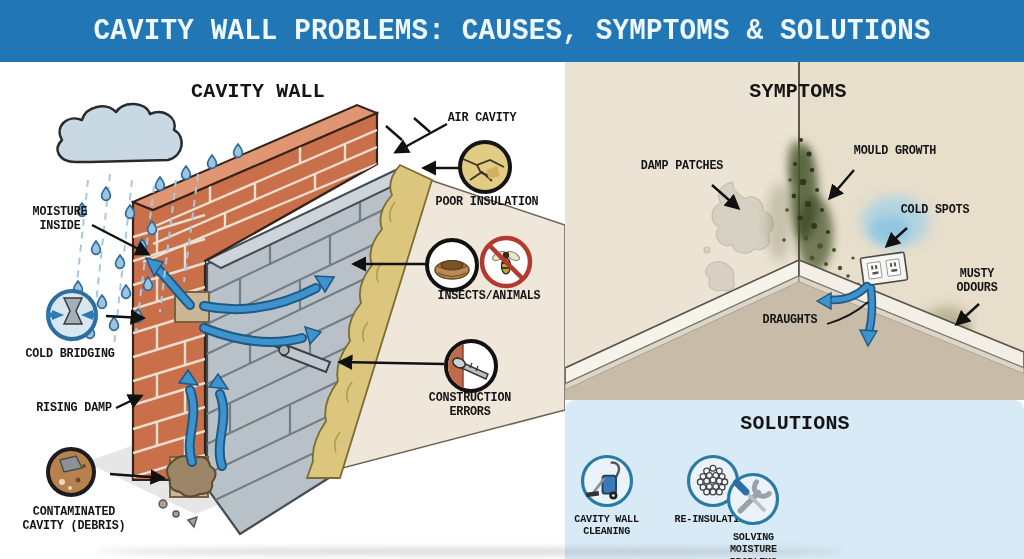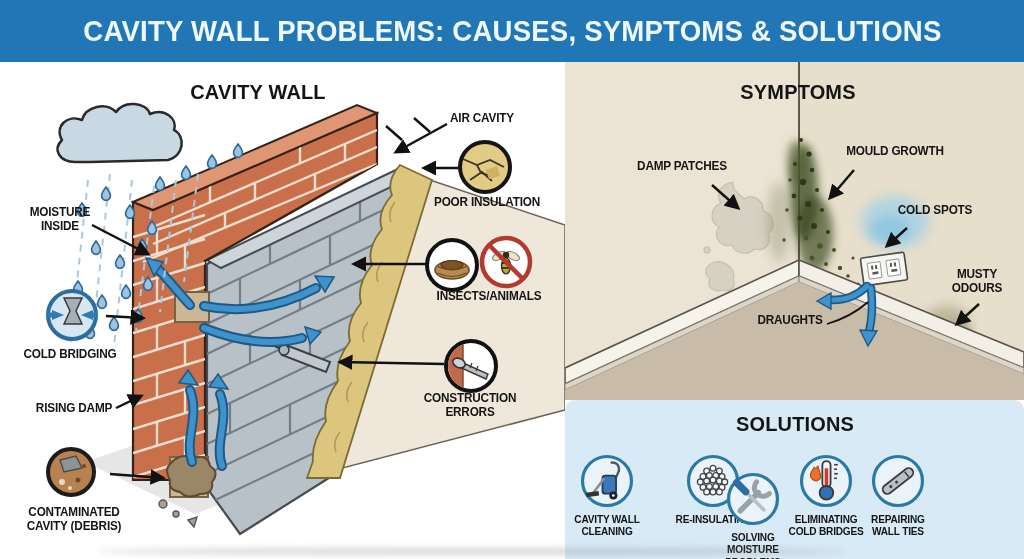--- a/index.html
+++ b/index.html
@@ -1,17 +1,17 @@
 <!DOCTYPE html>
 <html><head>
 <meta charset="utf-8">
 <style>
   html,body{margin:0;padding:0;background:#666;}
   .stage{position:relative;width:1024px;height:559px;background:#ffffff;
-         font-family:Liberation Sans, sans-serif;overflow:hidden;}
+         font-family:Liberation Mono, monospace;overflow:hidden;}
   .header{position:absolute;left:0;top:0;width:1024px;height:62px;background:#2176b6;
           display:flex;align-items:center;justify-content:center;}
   .header h1{margin:0;color:#eef8fe;font-size:30px;font-weight:bold;white-space:nowrap;
              transform:scaleX(.92);letter-spacing:.2px;}
   .panel-left{position:absolute;left:0;top:62px;width:565px;height:497px;background:#fff;}
   .panel-sym{position:absolute;left:565px;top:62px;width:459px;height:338px;background:#ebe3d4;}
   .panel-sol{position:absolute;left:565px;top:400px;width:459px;height:159px;background:#d8eaf6;
              border-radius:10px 10px 0 0;}
   svg.layer{position:absolute;left:0;top:0;}
   .lbl{position:absolute;transform:translateX(-50%) scaleX(.94);text-align:center;font-weight:bold;
@@ -460,47 +460,17 @@
       <line x1="18" y1="45" x2="38" y2="25" stroke="#9aa1a8" stroke-width="6" stroke-linecap="round"></line>
       <path d="M36,13 A9,9 0 1,0 50,26" fill="none" stroke="#9aa1a8" stroke-width="5.5" stroke-linecap="round"></path>
       <line x1="24" y1="24" x2="44" y2="44" stroke="#b9bfc4" stroke-width="4" stroke-linecap="round"></line>
       <line x1="14" y1="14" x2="24" y2="24" stroke="#2e6da4" stroke-width="8" stroke-linecap="round"></line>
     </svg>
     <div class="sol-label">SOLVING
 MOISTURE
 PROBLEMS</div>
   </div>
 
-  <div class="sol-item" style="left:826px;top:452px">
-    <svg width="58" height="58" viewBox="0 0 64 64">
-      <circle cx="32" cy="32" r="27" fill="#eaf3fa" stroke="#2a7aa6" stroke-width="3.5"></circle>
-      <path d="M19,17 c-4,6 -6,9 -2,13 c3,3 8,2 9,-2 c1,-4 -2,-6 -3,-13 c-1,3 -3,4 -4,2 z" fill="#e8732a" stroke="#b5531d" stroke-width="1.4"></path>
-      <rect x="28" y="10" width="9" height="29" rx="4.5" fill="#fff" stroke="#3a3a3a" stroke-width="2"></rect>
-      <rect x="30.5" y="18" width="4" height="22" fill="#d23b2f"></rect>
-      <circle cx="32.5" cy="45" r="7.5" fill="#2f72b8" stroke="#3a3a3a" stroke-width="2"></circle>
-      <g stroke="#3a3a3a" stroke-width="1.8">
-        <line x1="41" y1="14" x2="45" y2="14"></line>
-          <line x1="41" y1="19" x2="44" y2="19"></line>
-        <line x1="41" y1="24" x2="45" y2="24"></line>
-          <line x1="41" y1="29" x2="44" y2="29"></line>
-      </g>
-    </svg>
-    <div class="sol-label">ELIMINATING
-COLD BRIDGES</div>
-  </div>
-
-  <div class="sol-item" style="left:898px;top:452px">
-    <svg width="58" height="58" viewBox="0 0 64 64">
-      <circle cx="32" cy="32" r="27" fill="#eaf3fa" stroke="#2a7aa6" stroke-width="3.5"></circle>
-      <g transform="rotate(-38 32 32)">
-        <rect x="12" y="27" width="40" height="10" rx="5" fill="#b9c0c6" stroke="#3c3c3c" stroke-width="2"></rect>
-        <circle cx="22" cy="32" r="1.7" fill="#3c3c3c"></circle>
-          <circle cx="30" cy="32" r="1.7" fill="#3c3c3c"></circle>
-        <line x1="44" y1="28.5" x2="44" y2="35.5" stroke="#3c3c3c" stroke-width="1.6"></line>
-      </g>
-    </svg>
-    <div class="sol-label">REPAIRING
-WALL TIES</div>
-  </div>
+
 
 
   <div class="floor-shadow"></div>
 </div>
 
 </body></html>

